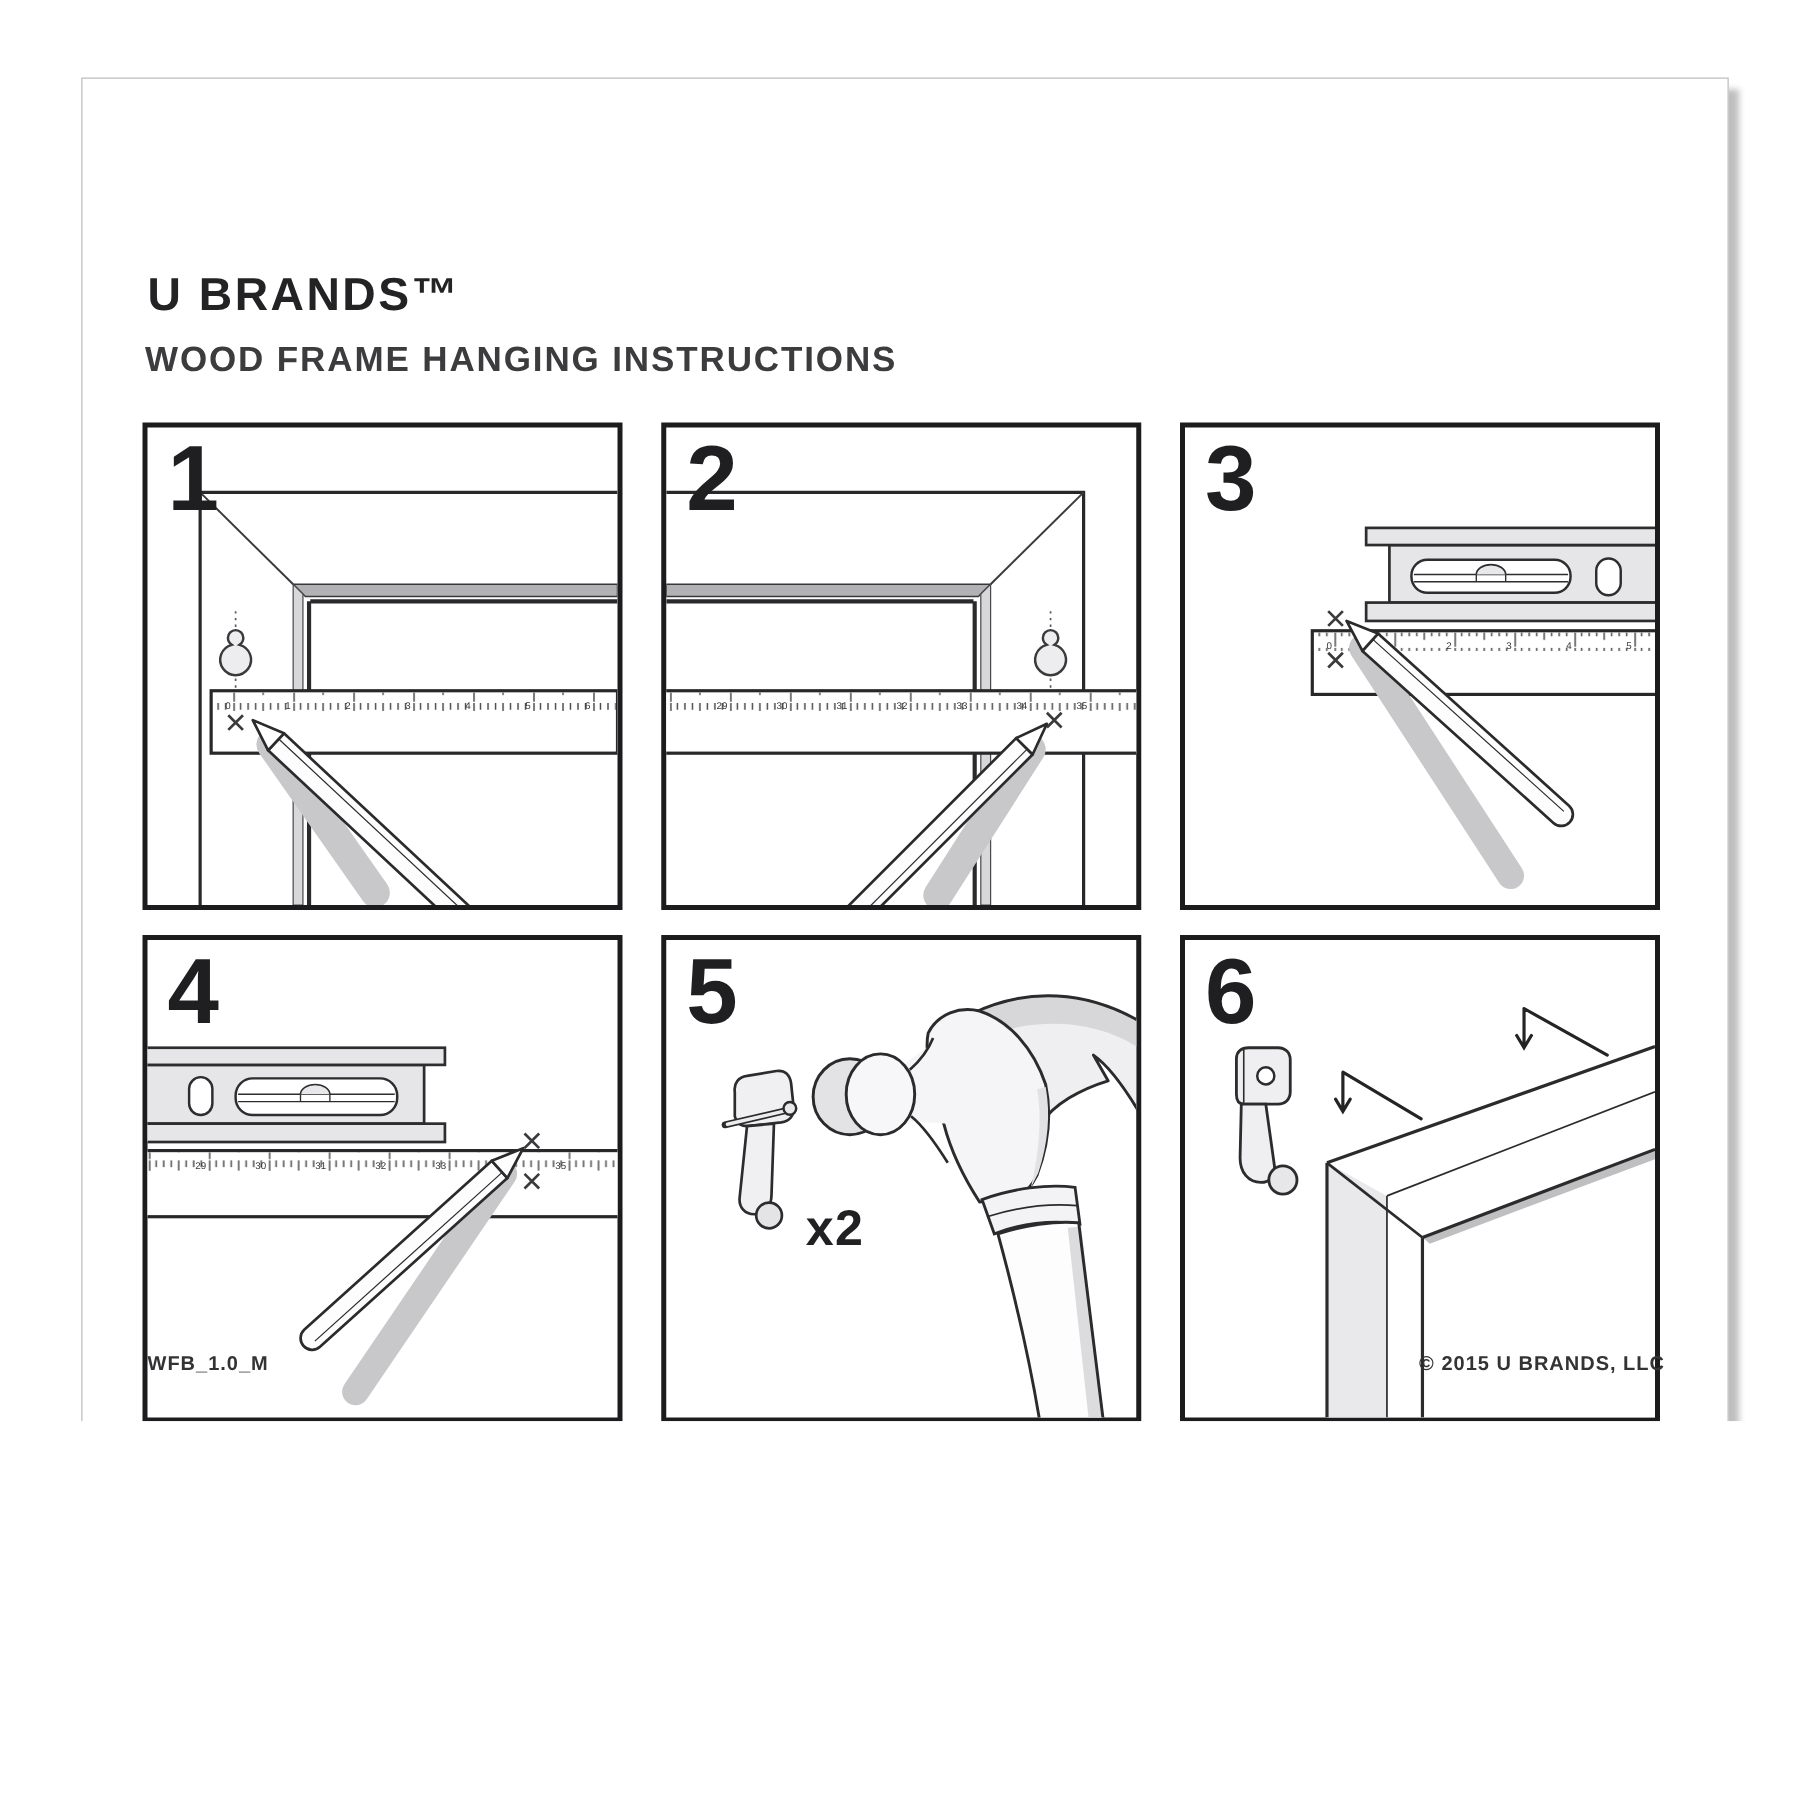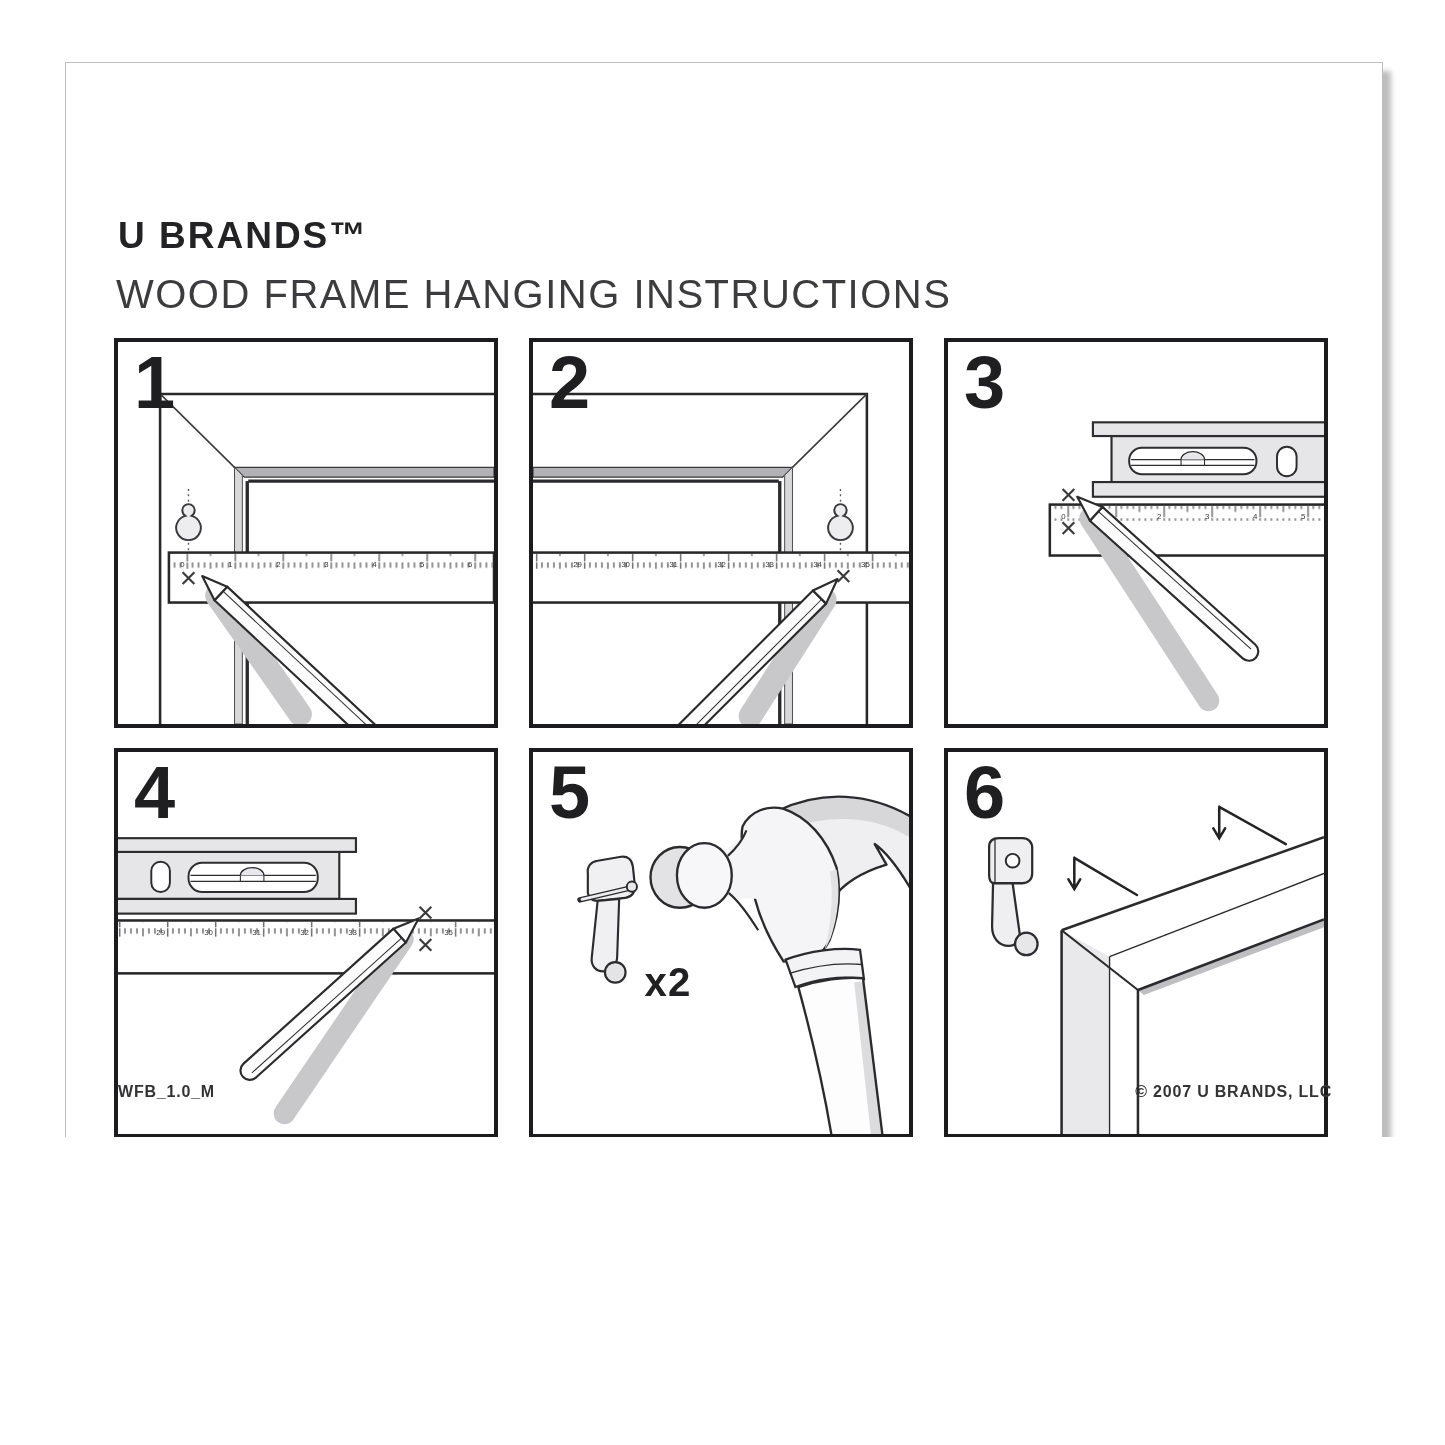--- a/index.html
+++ b/index.html
@@ -2,21 +2,21 @@
 <html><head>
 <meta charset="utf-8">
 <style>
   html,body{margin:0;padding:0;background:#ffffff;}
   .stage{position:relative;width:1445px;height:1137px;background:#ffffff;overflow:hidden;
          font-family:"Liberation Sans",sans-serif;color:#232325;}
   .sheet{position:absolute;left:65px;top:62px;width:1316px;height:1316px;background:#ffffff;
          border:1px solid #bdbdbf;box-shadow:8px 9px 5px rgba(40,40,44,0.30);}
   .brand{position:absolute;left:52px;top:152px;font-size:37px;font-weight:bold;
          letter-spacing:2px;color:#232325;}
-  .subtitle{position:absolute;left:50px;top:209px;font-size:40px;font-weight:400;
+  .subtitle{position:absolute;left:50px;top:209px;font-size:28px;font-weight:700;
          letter-spacing:1.5px;color:#3c3c3e;}
   .panel{position:absolute;width:384px;height:390px;border:4px solid #1c1c1e;
          box-sizing:border-box;background:#ffffff;}
   .p1{left:48px;top:275px;} .p2{left:463px;top:275px;} .p3{left:878px;top:275px;}
   .p4{left:48px;top:685px;} .p5{left:463px;top:685px;} .p6{left:878px;top:685px;}
   .num{position:absolute;left:16px;top:4px;font-size:74px;font-weight:bold;line-height:1;
        color:#1f1f21;z-index:2;}
   .panel svg{position:absolute;left:0;top:0;display:block;}
   .footer{position:absolute;top:1020px;font-size:16px;font-weight:600;letter-spacing:0.8px;color:#333335;}
   .fl{left:52px;} .fr{right:50px;}
@@ -256,15 +256,15 @@
           <path d="M194,243 V390" stroke="#2b2b2d" stroke-width="2.6" fill="none"></path>
           <path d="M116,182 L384,87" stroke="#2b2b2d" stroke-width="2.6" fill="none"></path>
           <path d="M165,209 L384,124" stroke="#2b2b2d" stroke-width="1.4" fill="none"></path>
           <path d="M194,243 L384,171" stroke="#2b2b2d" stroke-width="2.6" fill="none"></path>
           <path d="M116,182 L194,243" stroke="#2b2b2d" stroke-width="2.2" fill="none"></path>
         </g>
       </svg>
     </div>
 
     <div class="footer fl">WFB_1.0_M</div>
-    <div class="footer fr">© 2007 U BRANDS, LLC</div>
+    <div class="footer fr">© 2015 U BRANDS, LLC</div>
   </div>
 </div>
 
 </body></html>

